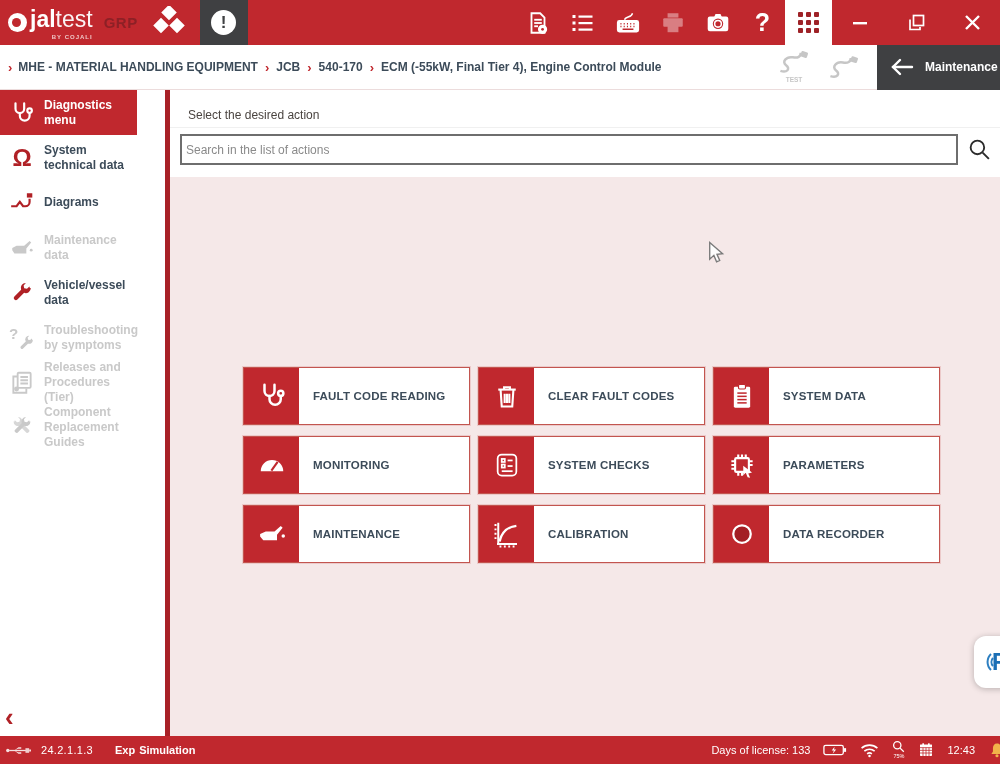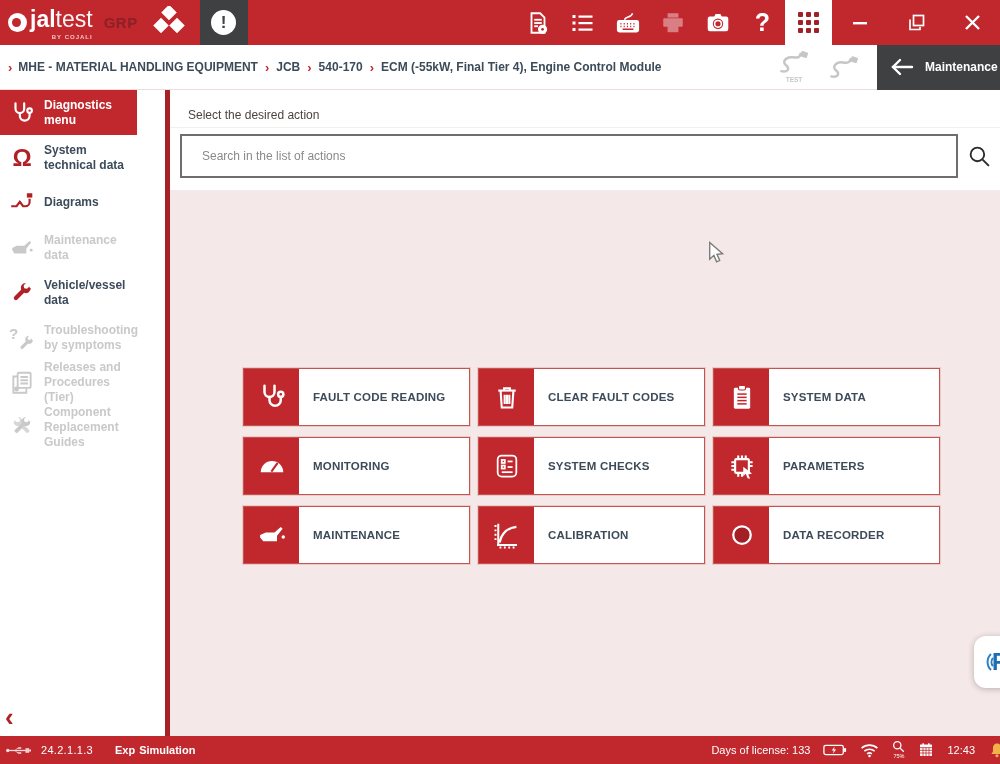--- a/index.html
+++ b/index.html
@@ -51,25 +51,25 @@
   .side-item.disabled { cursor:default; }
   .side-item.disabled .side-label, .side-item.disabled .side-icon { color:#c9c9c9; }
   .omega { font-size:24px; font-weight:700; line-height:1; }
   .collapse { position:absolute; left:5px; bottom:34px; color:#b02126; font-size:26px; font-weight:700; line-height:1; cursor:pointer; }
 
   
   .content { position:absolute; top:90px; left:165px; right:0; bottom:24px; border-left:5px solid #a82127; background:#f5e8e8; display:flex; flex-direction:column; }
   .heading-row { background:#fff; padding:15px 0 4px 18px; }
   .heading { font-size:12px; color:#4a4440;margin-top:24px; }
   .search-row { background:#fff; display:flex; align-items:center; padding:6px 8px 12px 10px; border-top:1px solid #f0f0f0; }
-  .search-input { flex:1; height:44px; border:2px solid #6e6e6e; border-radius:0; font-size:12px; padding:0 20px; color:#333; background:#fff; outline:none; font-family:"Liberation Sans", sans-serif; }
+  .search-input { flex:1; height:31px; border:2px solid #6e6e6e; border-radius:0; font-size:12px; padding:0 4px; color:#333; background:#fff; outline:none; font-family:"Liberation Sans", sans-serif; }
   .search-input::placeholder { color:#8a8a8a; }
   .search-glass { margin-left:9px; color:#2b2b2b; line-height:0; cursor:pointer; }
   .actions-area { flex:1; position:relative; }
-  .grid { position:absolute; left:73px; top:178px; display:grid; grid-template-columns:repeat(3,227px); grid-gap:11px 8px; }
+  .grid { position:absolute; left:73px; top:190px; display:grid; grid-template-columns:repeat(3,227px); grid-gap:11px 8px; }
   .action-btn { height:58px; background:#fff; border:1px solid #c2554f; box-shadow:0 0 0 1px #eccaca; display:flex; align-items:stretch; cursor:pointer; padding:0; text-align:left; }
   .ab-icon { width:55px; flex:none; background:#c0282e; color:#fff; display:flex; align-items:center; justify-content:center; }
   .ab-label { display:flex; align-items:center; padding-left:14px; font-size:11.5px; font-weight:700; color:#3c4b59; letter-spacing:.2px; }
 
   
   .remote-float { position:absolute; left:974px; top:636px; width:62px; height:52px; border-radius:12px; background:#fff; box-shadow:0 1px 6px rgba(0,0,0,.25); display:flex; align-items:center; padding-left:5px; cursor:pointer; }
   .remote-r { color:#1c6fb5; font-weight:700; font-size:23px; margin-left:-3px; }
 
   
   .statusbar { position:absolute; bottom:0; left:0; right:0; height:28px; background:#c0282e; color:#fff; font-size:11px; display:flex; align-items:center; }

